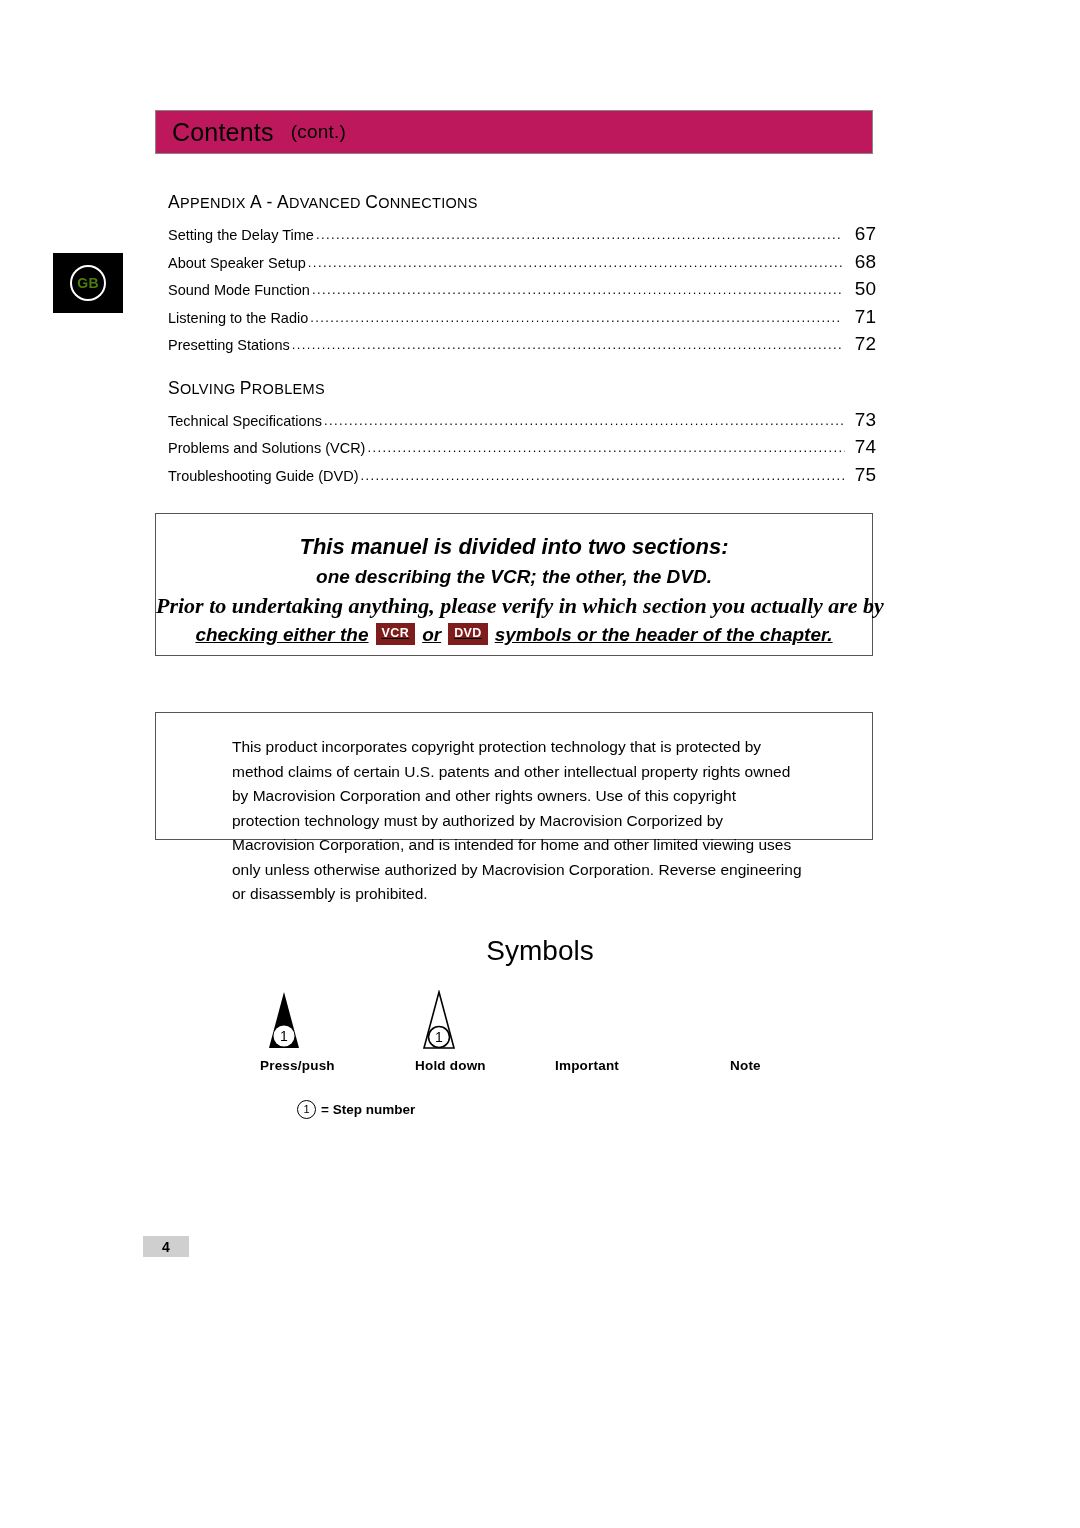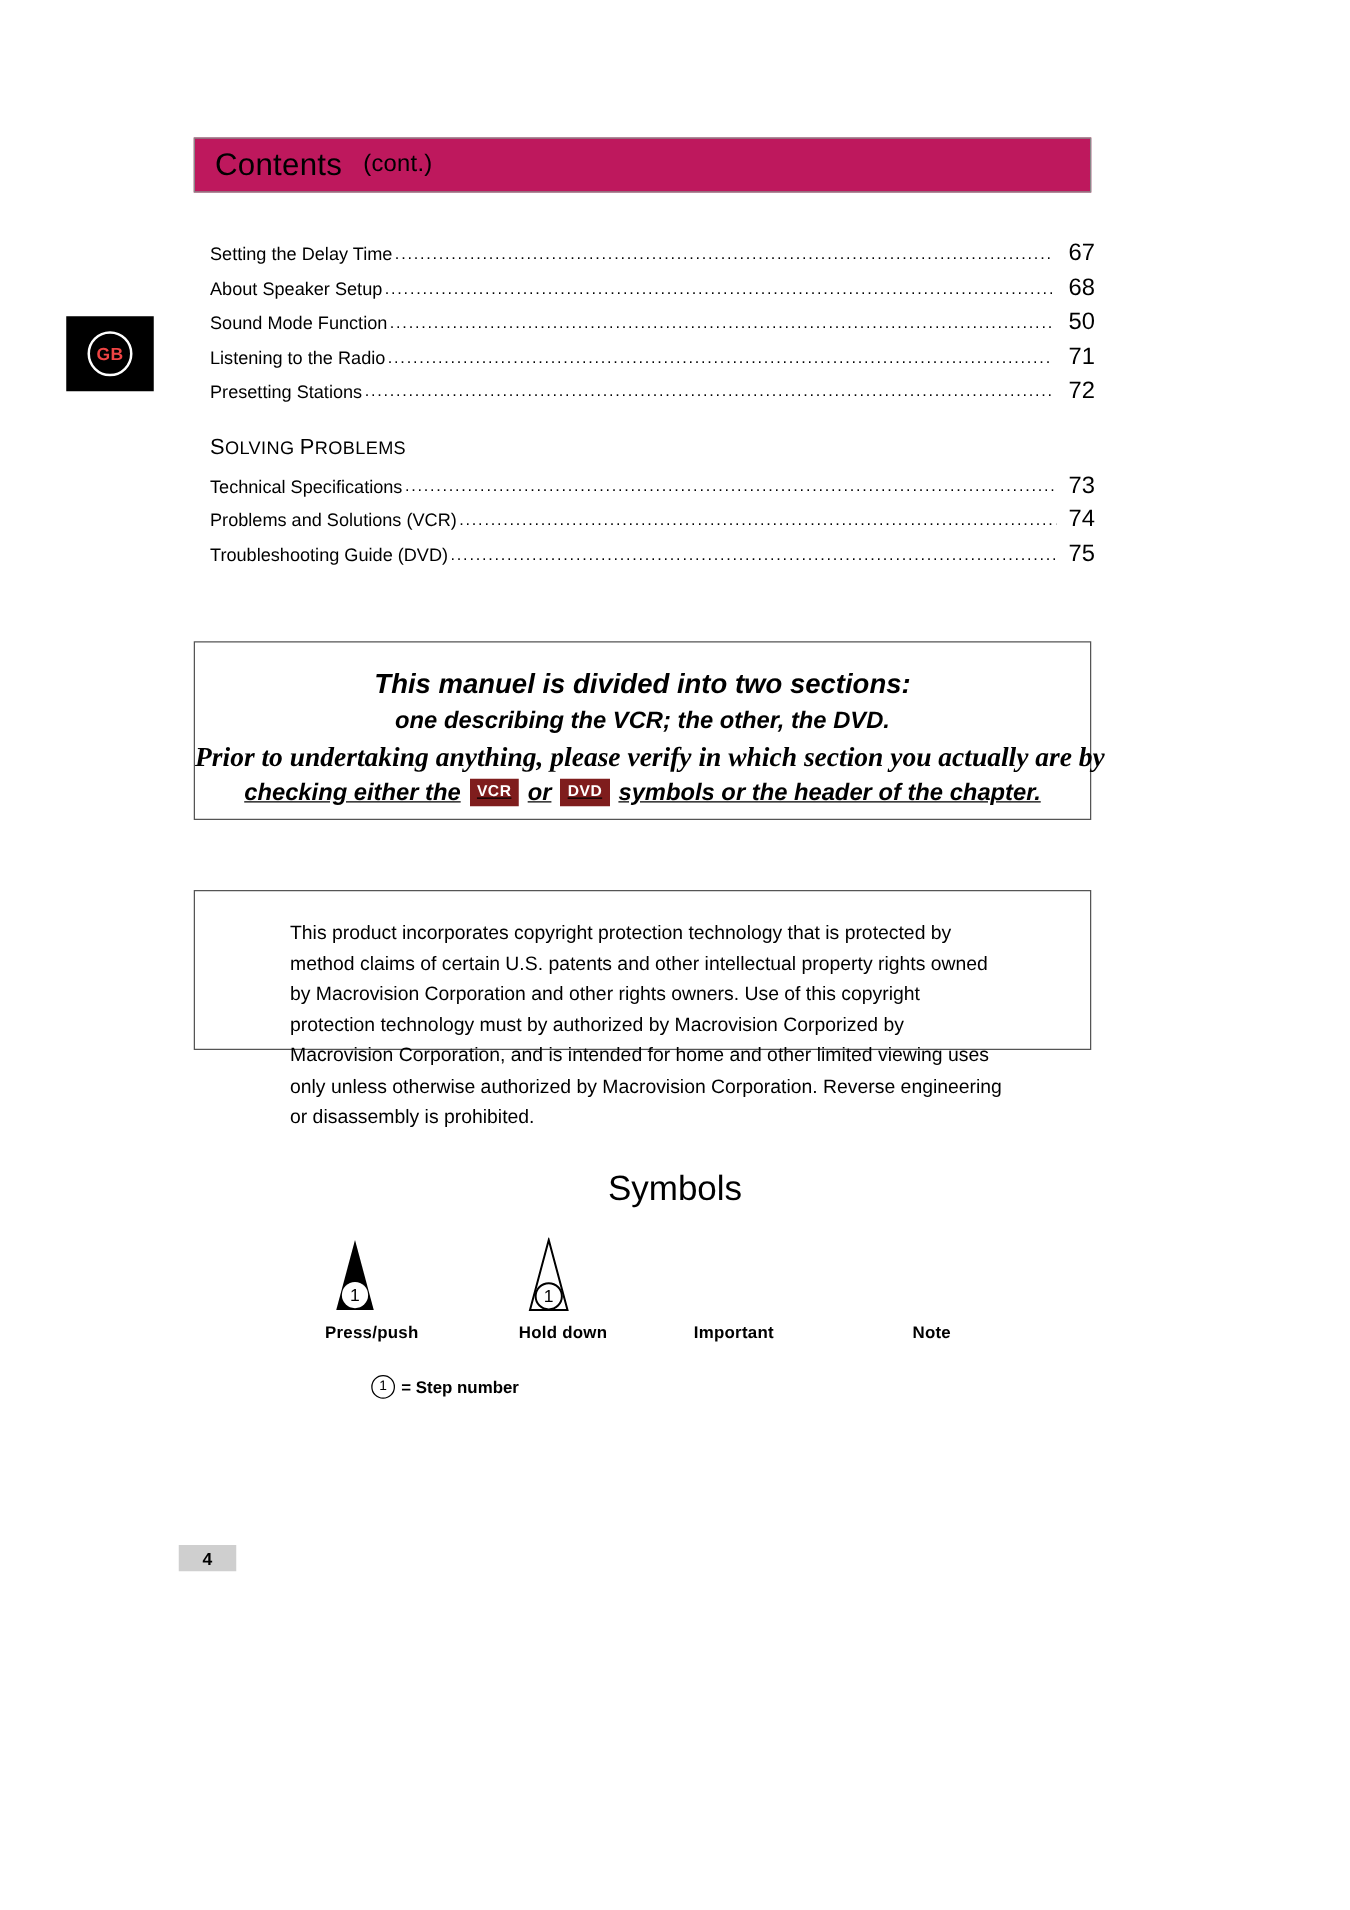--- a/index.html
+++ b/index.html
@@ -26,21 +26,21 @@
     background: #000000;
     display: flex;
     align-items: center;
     justify-content: center;
   }
   #lang-tab .circle {
     width: 32px;
     height: 32px;
     border: 2px solid #ffffff;
     border-radius: 50%;
-    color: #ef4444;
+    color: #4d7c0f;
     font-size: 14px;
     font-weight: bold;
     display: flex;
     align-items: center;
     justify-content: center;
     letter-spacing: 0.2px;
   }
 
   
   #header-band {
@@ -251,20 +251,27 @@
   <div class="circle">GB</div>
 </div>
 
 <div id="header-band">
   <span class="title">Contents</span>
   <span class="subtitle">(cont.)</span>
 </div>
 
 <div id="toc">
 
+  <div class="toc-section-head">
+    <span class="cap">A</span><span>PPENDIX</span>
+    <span class="cap">A</span>
+    <span class="cap">-</span>
+    <span class="cap">A</span><span>DVANCED</span>
+    <span class="cap">C</span><span>ONNECTIONS</span>
+  </div>
   <div class="toc-rows">
     <div class="toc-row">
       <span class="label">Setting the Delay Time</span>
       <span class="leader">....................................................................................................................................................</span>
       <span class="page">67</span>
     </div>
     <div class="toc-row">
       <span class="label">About Speaker Setup</span>
       <span class="leader">....................................................................................................................................................</span>
       <span class="page">68</span>

